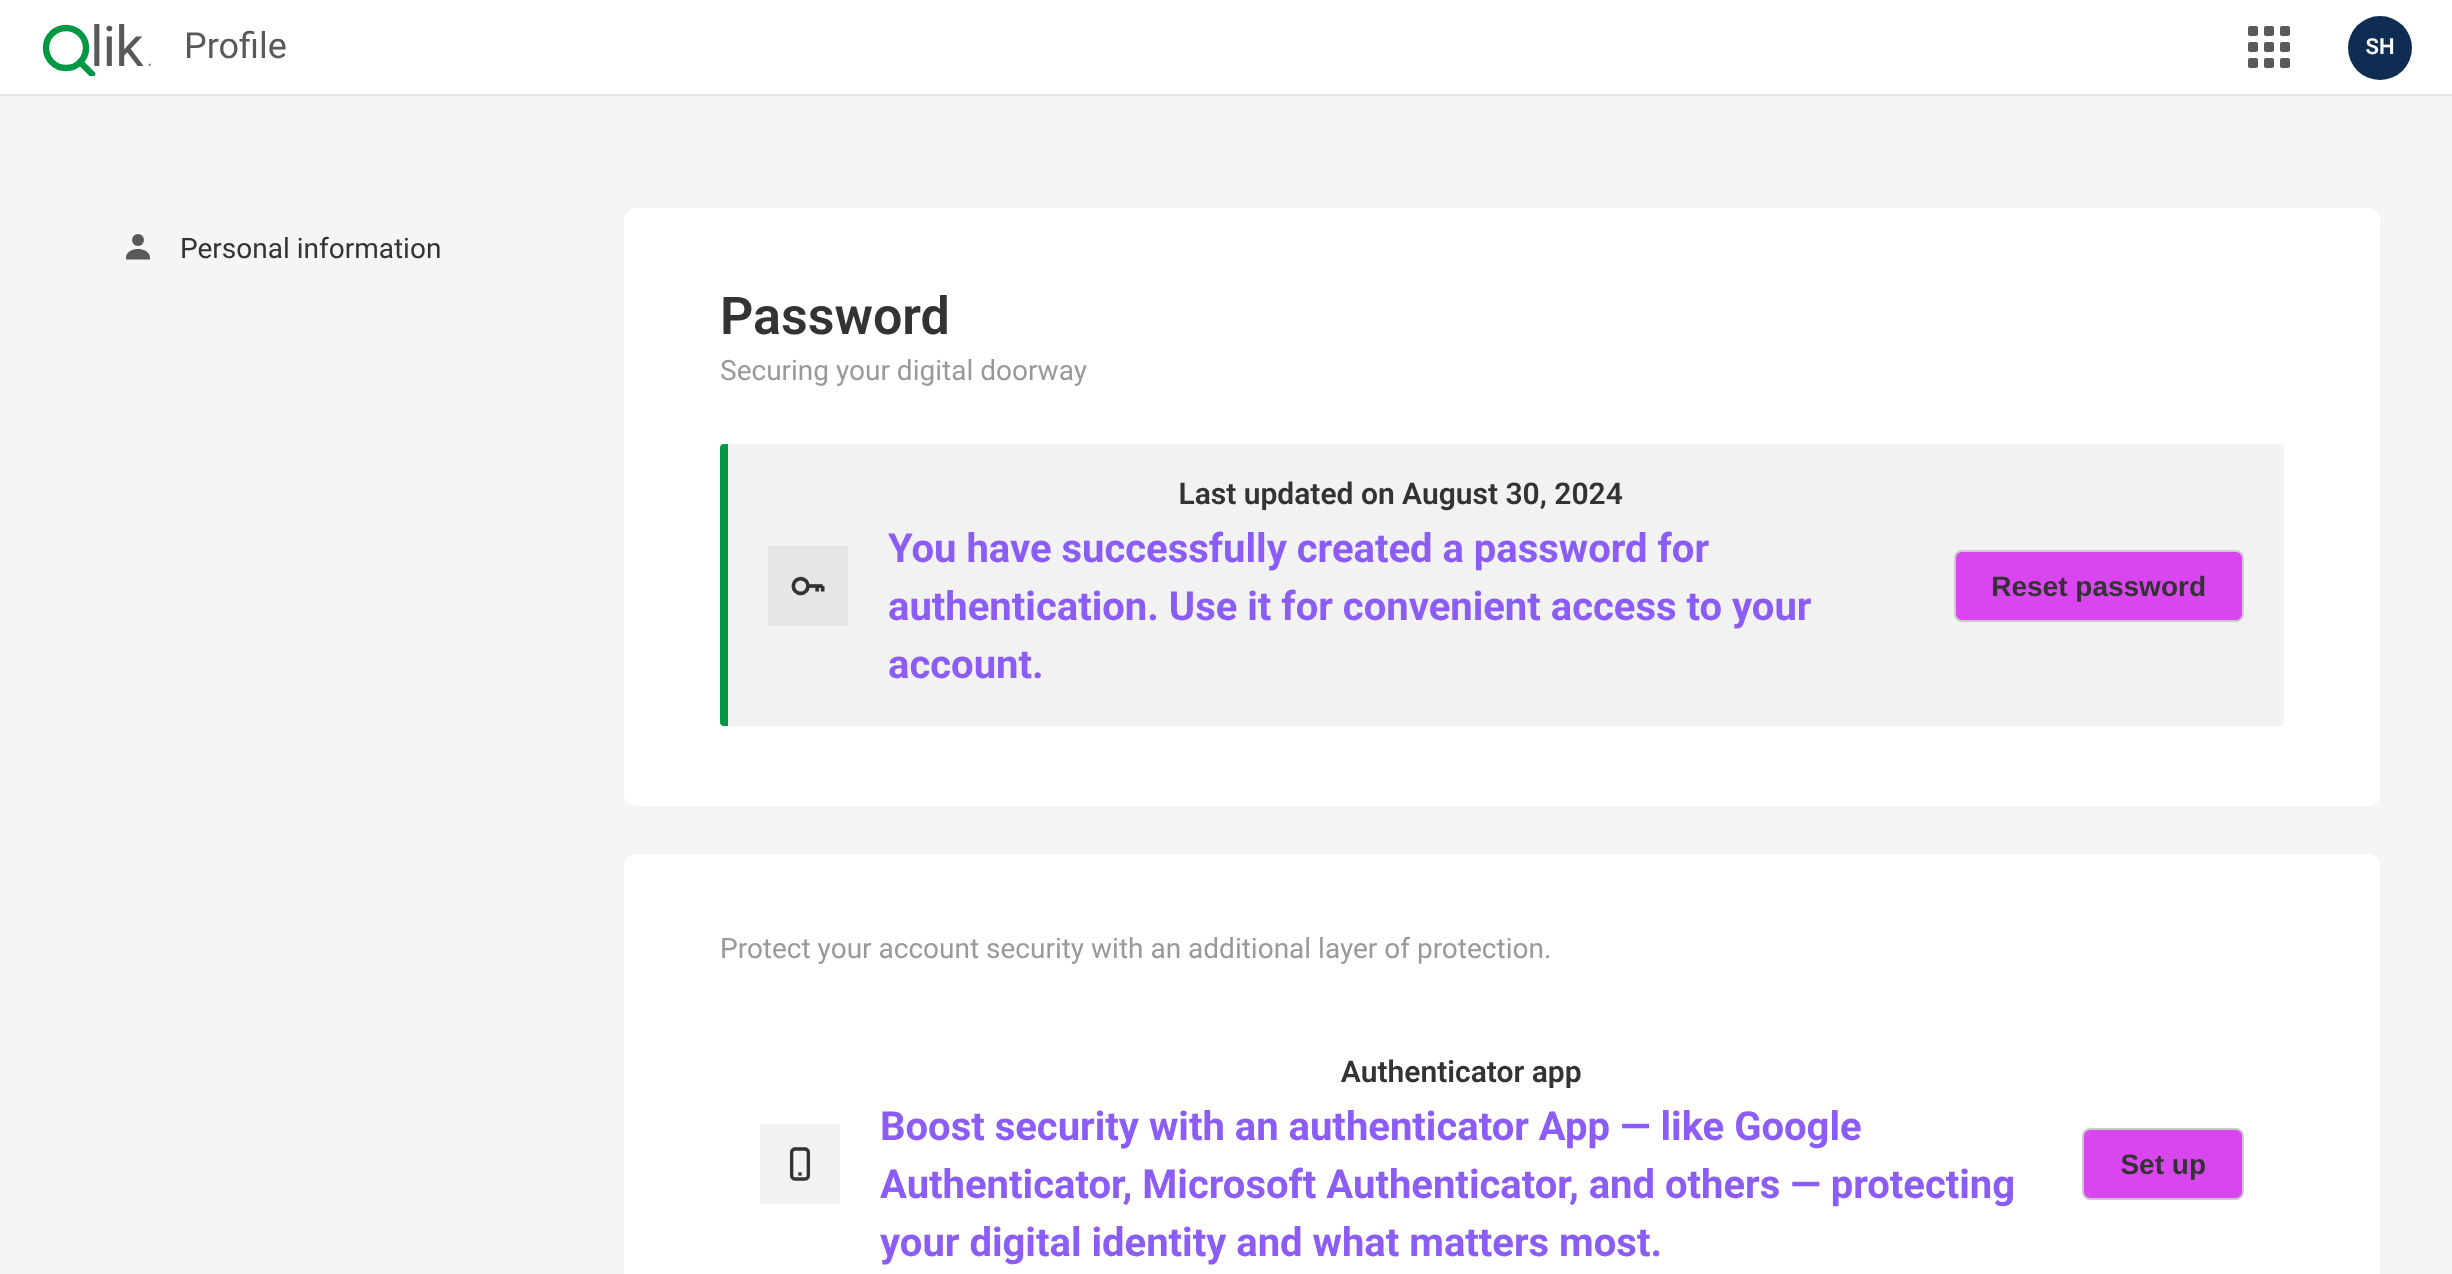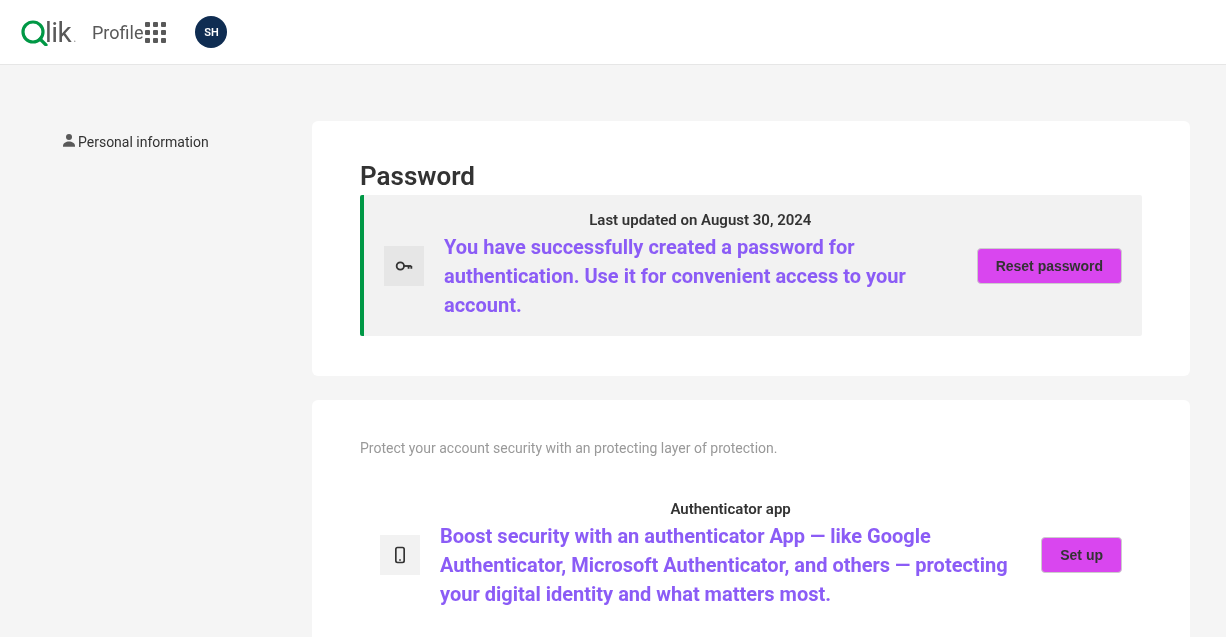--- a/index.html
+++ b/index.html
@@ -6,23 +6,24 @@
     body {
       font-family: -apple-system, BlinkMacSystemFont, "Segoe UI", Roboto, Helvetica, Arial, sans-serif;
       background: #f5f5f5;
       color: #333;
       width: 1226px;
       height: 637px;
       overflow: hidden;
     }
     .header {
       background: #fff;
-      height: 65px;
-      display: flex;
-      align-items: center;
+      height: 48px;
+      display: flex;
+      align-items: center;
+      justify-content: space-between;
       padding: 0 20px;
       border-bottom: 1px solid #e6e6e6;
     }
     .header-left {
       display: flex;
       align-items: center;
       gap: 10px;
     }
     .logo {
       display: flex;
@@ -85,21 +86,21 @@
       padding: 56px 36px 0 36px;
       gap: 28px;
     }
     .sidebar {
       width: 248px;
       flex-shrink: 0;
     }
     .sidebar-item {
       display: flex;
       align-items: center;
-      gap: 0;
+      gap: 12px;
       padding: 10px 16px 10px 20px;
       font-size: 14px;
       color: #333;
       cursor: pointer;
       border-left: 4px solid transparent;
     }
     .sidebar-item.active {
       background: #e6e6e6;
       border-left: 4px solid #009845;
       font-weight: 400;
@@ -222,39 +223,40 @@
         </svg>
       </span>
       <span>Personal information</span>
     </div>
   </div>
 
   <div class="main">
 
     <div class="card">
       <h2 class="section-title">Password</h2>
+      <p class="section-sub">Securing your digital doorway</p>
       <div class="info-box highlighted">
         <div class="info-icon">
           <svg width="22" height="22" viewBox="0 0 24 24" fill="#333">
             <circle cx="8" cy="12" r="4" fill="none" stroke="#333" stroke-width="2"></circle>
             <line x1="12" y1="12" x2="20" y2="12" stroke="#333" stroke-width="2"></line>
             <line x1="17" y1="12" x2="17" y2="15" stroke="#333" stroke-width="2"></line>
             <line x1="20" y1="12" x2="20" y2="15" stroke="#333" stroke-width="2"></line>
           </svg>
         </div>
         <div class="info-text">
           <div class="info-title">Last updated on August 30, 2024</div>
           <div class="info-desc">You have successfully created a password for authentication. Use it for convenient access to your account.</div>
         </div>
         <button class="btn">Reset password</button>
       </div>
     </div>
 
     <div class="card">
-      <p class="section-sub">Protect your account security with an protecting layer of protection.</p>
+      <p class="section-sub">Protect your account security with an additional layer of protection.</p>
       <div class="info-box plain">
         <div class="info-icon">
           <svg width="20" height="20" viewBox="0 0 24 24" fill="none" stroke="#333" stroke-width="2">
             <rect x="7" y="3" width="10" height="18" rx="2"></rect>
             <line x1="11" y1="18" x2="13" y2="18"></line>
           </svg>
         </div>
         <div class="info-text">
           <div class="info-title">Authenticator app</div>
           <div class="info-desc">Boost security with an authenticator App — like Google Authenticator, Microsoft Authenticator, and others — protecting your digital identity and what matters most.</div>

